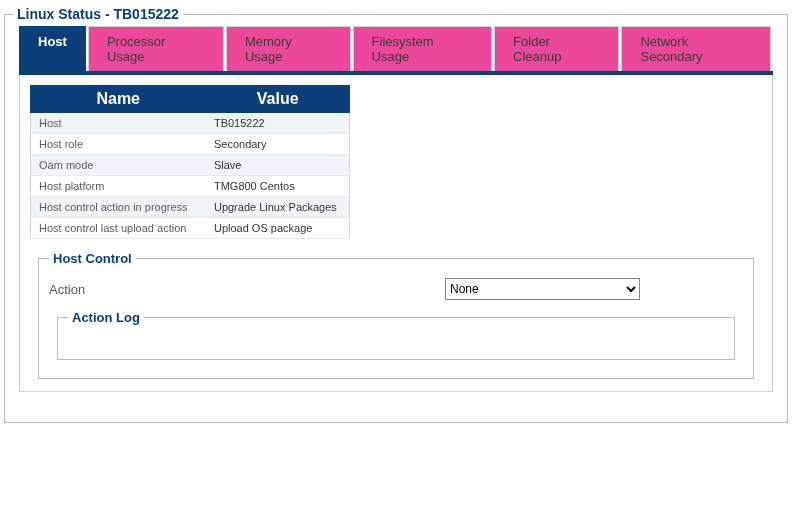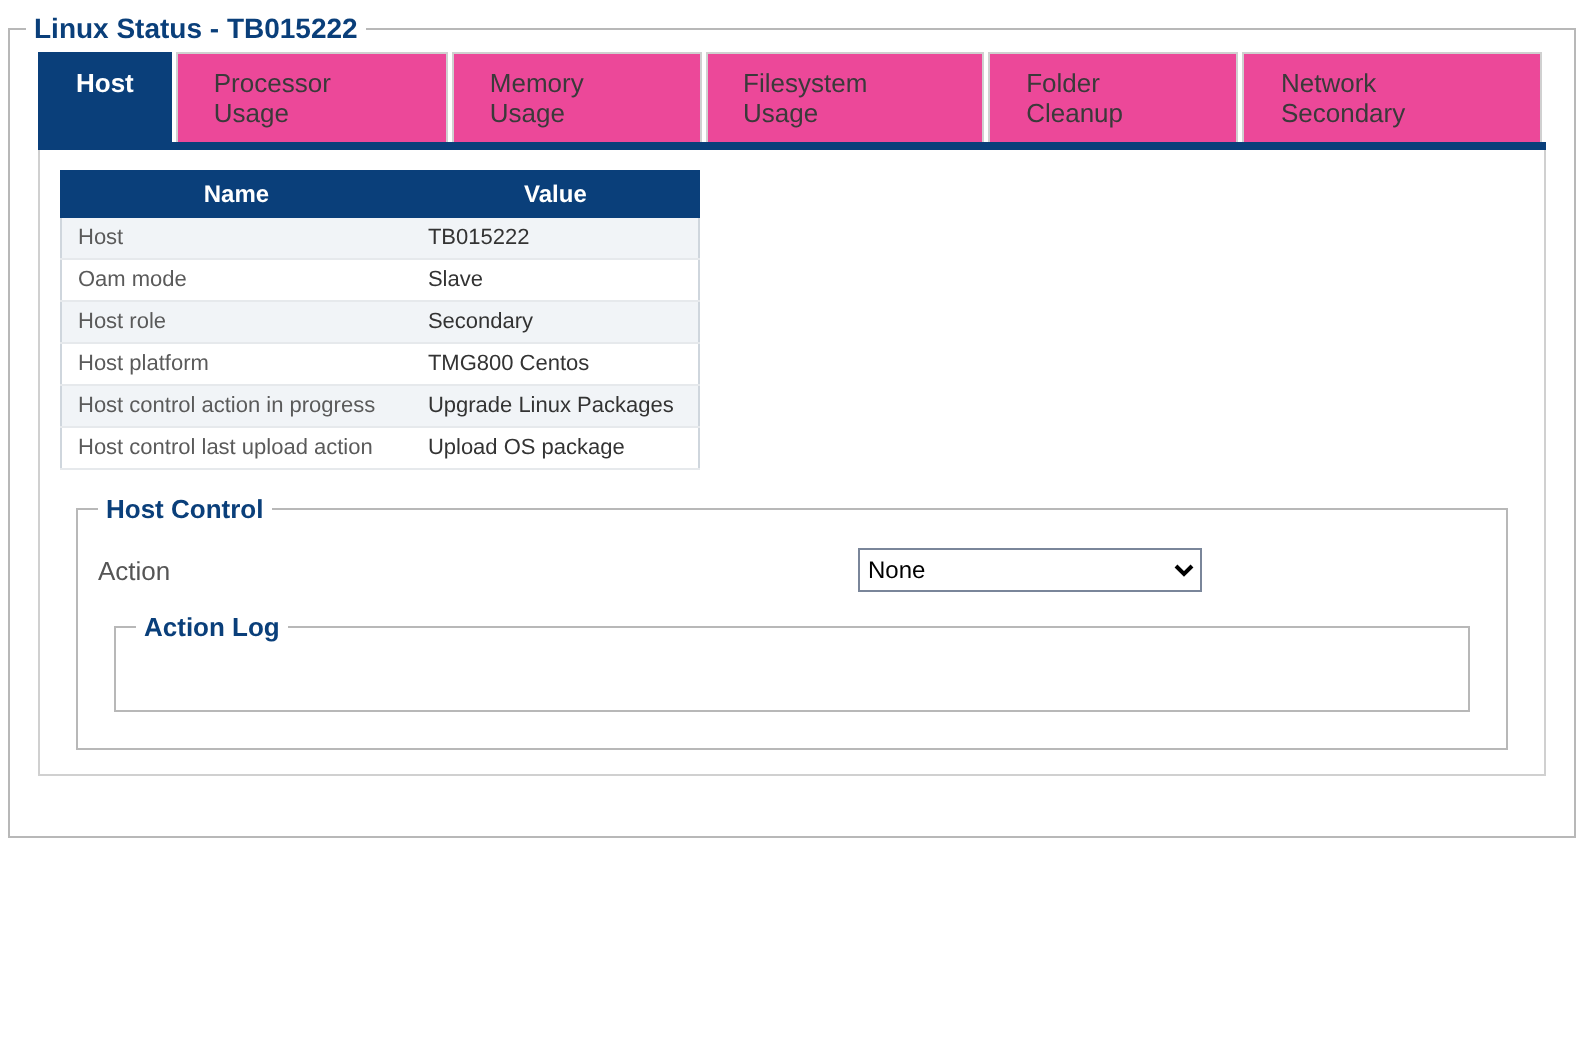--- a/index.html
+++ b/index.html
@@ -6,28 +6,28 @@
   body{width:792px;height:520px;overflow:hidden;}
   fieldset{border:1px solid #b8b8b8;margin:4px 8px 8px 8px;padding:8px 10px 10px 10px;}
   legend{color:#0a3f7a;font-weight:bold;font-size:13px;padding:0 4px;}
   .outer{border:1px solid #b8b8b8;margin:6px 4px 0 4px;padding:4px 8px 30px 8px;}
   .outer>legend{color:#0a3f7a;font-weight:bold;font-size:14px;}
   .row{display:flex;align-items:center;margin:6px 0 14px 0;}
   .row label{flex:0 0 360px;color:#555;font-size:13px;}
   select{font-size:12px;height:22px;border:1px solid #7a869a;background:#fff;}
   .sel-refresh{width:172px;}
   .sel-level{width:172px;}
-  .sel-action{width:172px;}
+  .sel-action{width:195px;margin-left:16px;}
   button.now{margin-left:8px;height:22px;padding:0 8px;border:1px solid #6b6b6b;background:linear-gradient(#f4f4f4,#d8d8d8);font-size:12px;cursor:pointer;}
   .tabbar{display:flex;border-bottom:4px solid #0a3f7a;margin:0 6px;}
   .tab{padding:7px 18px;font-size:13px;color:#3a3a3a;border:1px solid #d0d0d0;border-bottom:none;background:#ec4899;margin-right:2px;cursor:pointer;}
   .tab.active{background:#0a3f7a;color:#fff;font-weight:bold;border-color:#0a3f7a;}
   .tabcontent{margin:0 6px;border:1px solid #d0d0d0;border-top:none;padding:10px 10px 4px 10px;}
   table.kv{border-collapse:collapse;width:320px;border:1px solid #cfd6dd;}
-  table.kv th{background:#0a3f7a;color:#fff;font-weight:bold;font-size:12px;padding:4px 0;text-align:center;border:1px solid #0a3f7a;}
+  table.kv th{background:#0a3f7a;color:#fff;font-weight:bold;font-size:16px;padding:4px 0;text-align:center;border:1px solid #0a3f7a;}
   table.kv td{font-size:11px;padding:4px 8px;border-bottom:1px solid #e6e9ec;}
   table.kv tr:nth-child(odd) td{background:#f1f4f7;}
   table.kv tr:nth-child(even) td{background:#ffffff;}
   table.kv td.name{color:#5a5a5a;width:55%;}
   table.kv td.val{color:#333;}
   .hostcontrol{margin-top:12px;}
   .actionlog{min-height:30px;}
 </style>
 </head>
 <body>
@@ -53,26 +53,26 @@
           <th>Name</th>
           <th>Value</th>
         </tr>
       </thead>
       <tbody>
         <tr>
             <td class="name">Host</td>
             <td class="val">TB015222</td>
           </tr>
         <tr>
+            <td class="name">Host role</td>
+            <td class="val">Secondary</td>
+          </tr>
+        <tr>
             <td class="name">Oam mode</td>
             <td class="val">Slave</td>
-          </tr>
-        <tr>
-            <td class="name">Host role</td>
-            <td class="val">Secondary</td>
           </tr>
         <tr>
             <td class="name">Host platform</td>
             <td class="val">TMG800 Centos</td>
           </tr>
         <tr>
             <td class="name">Host control action in progress</td>
             <td class="val">Upgrade Linux Packages</td>
           </tr>
         <tr>

